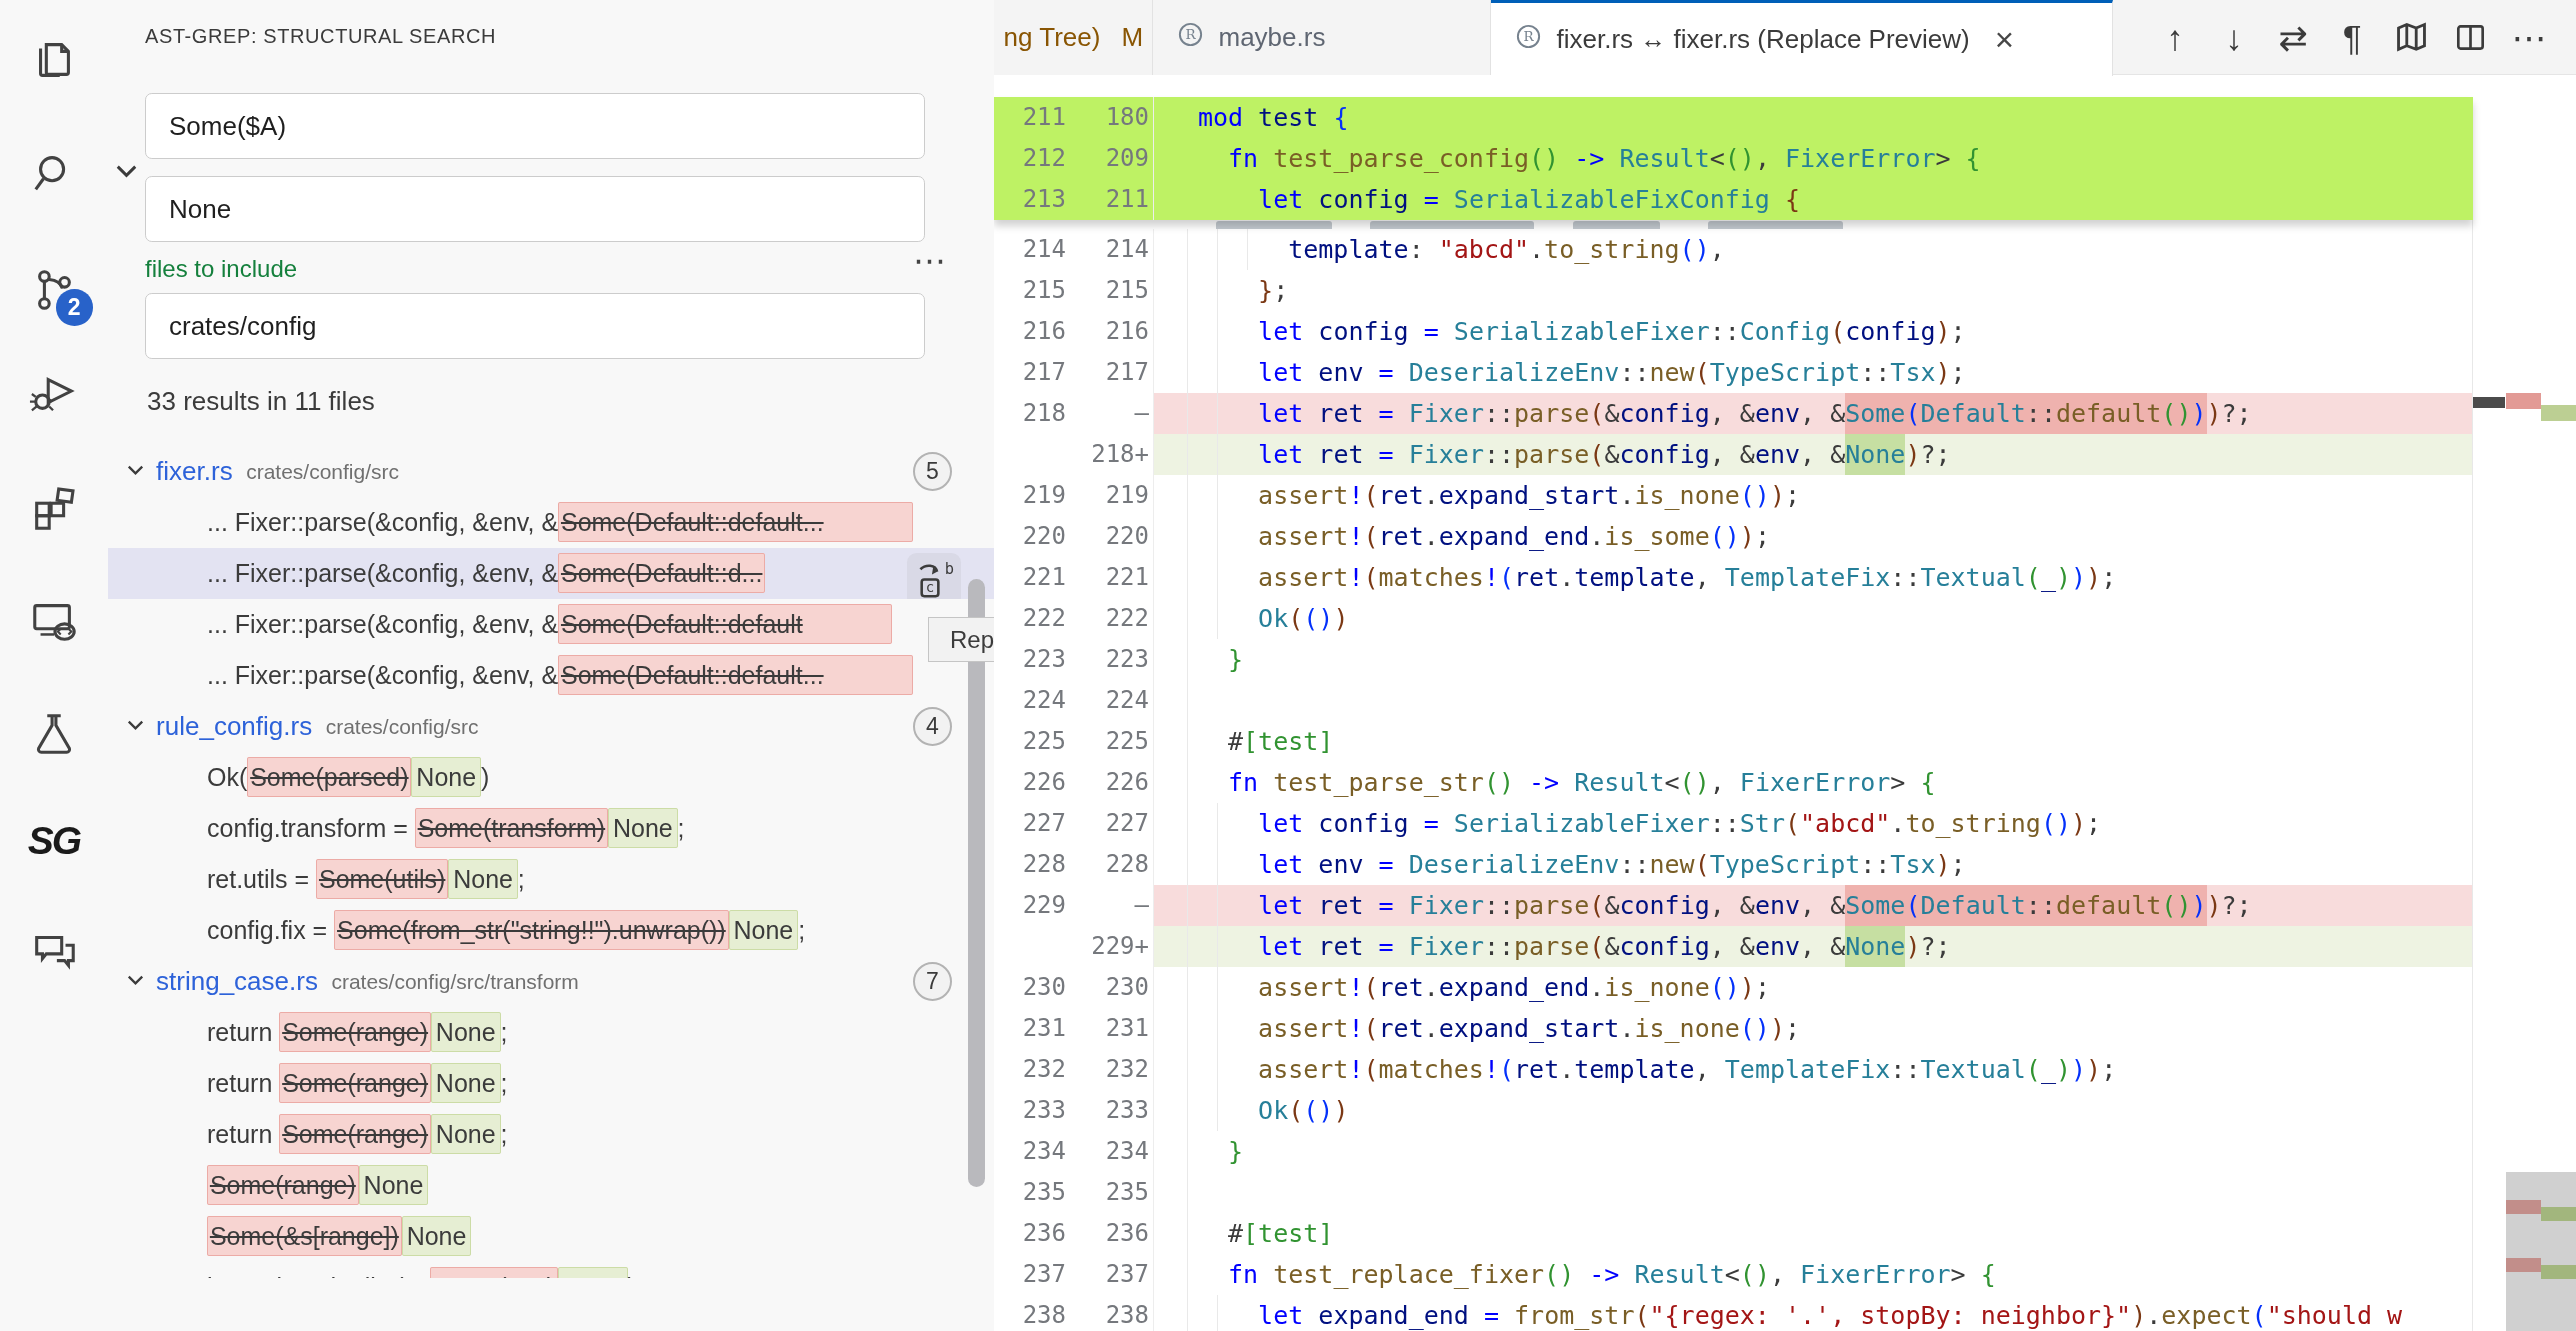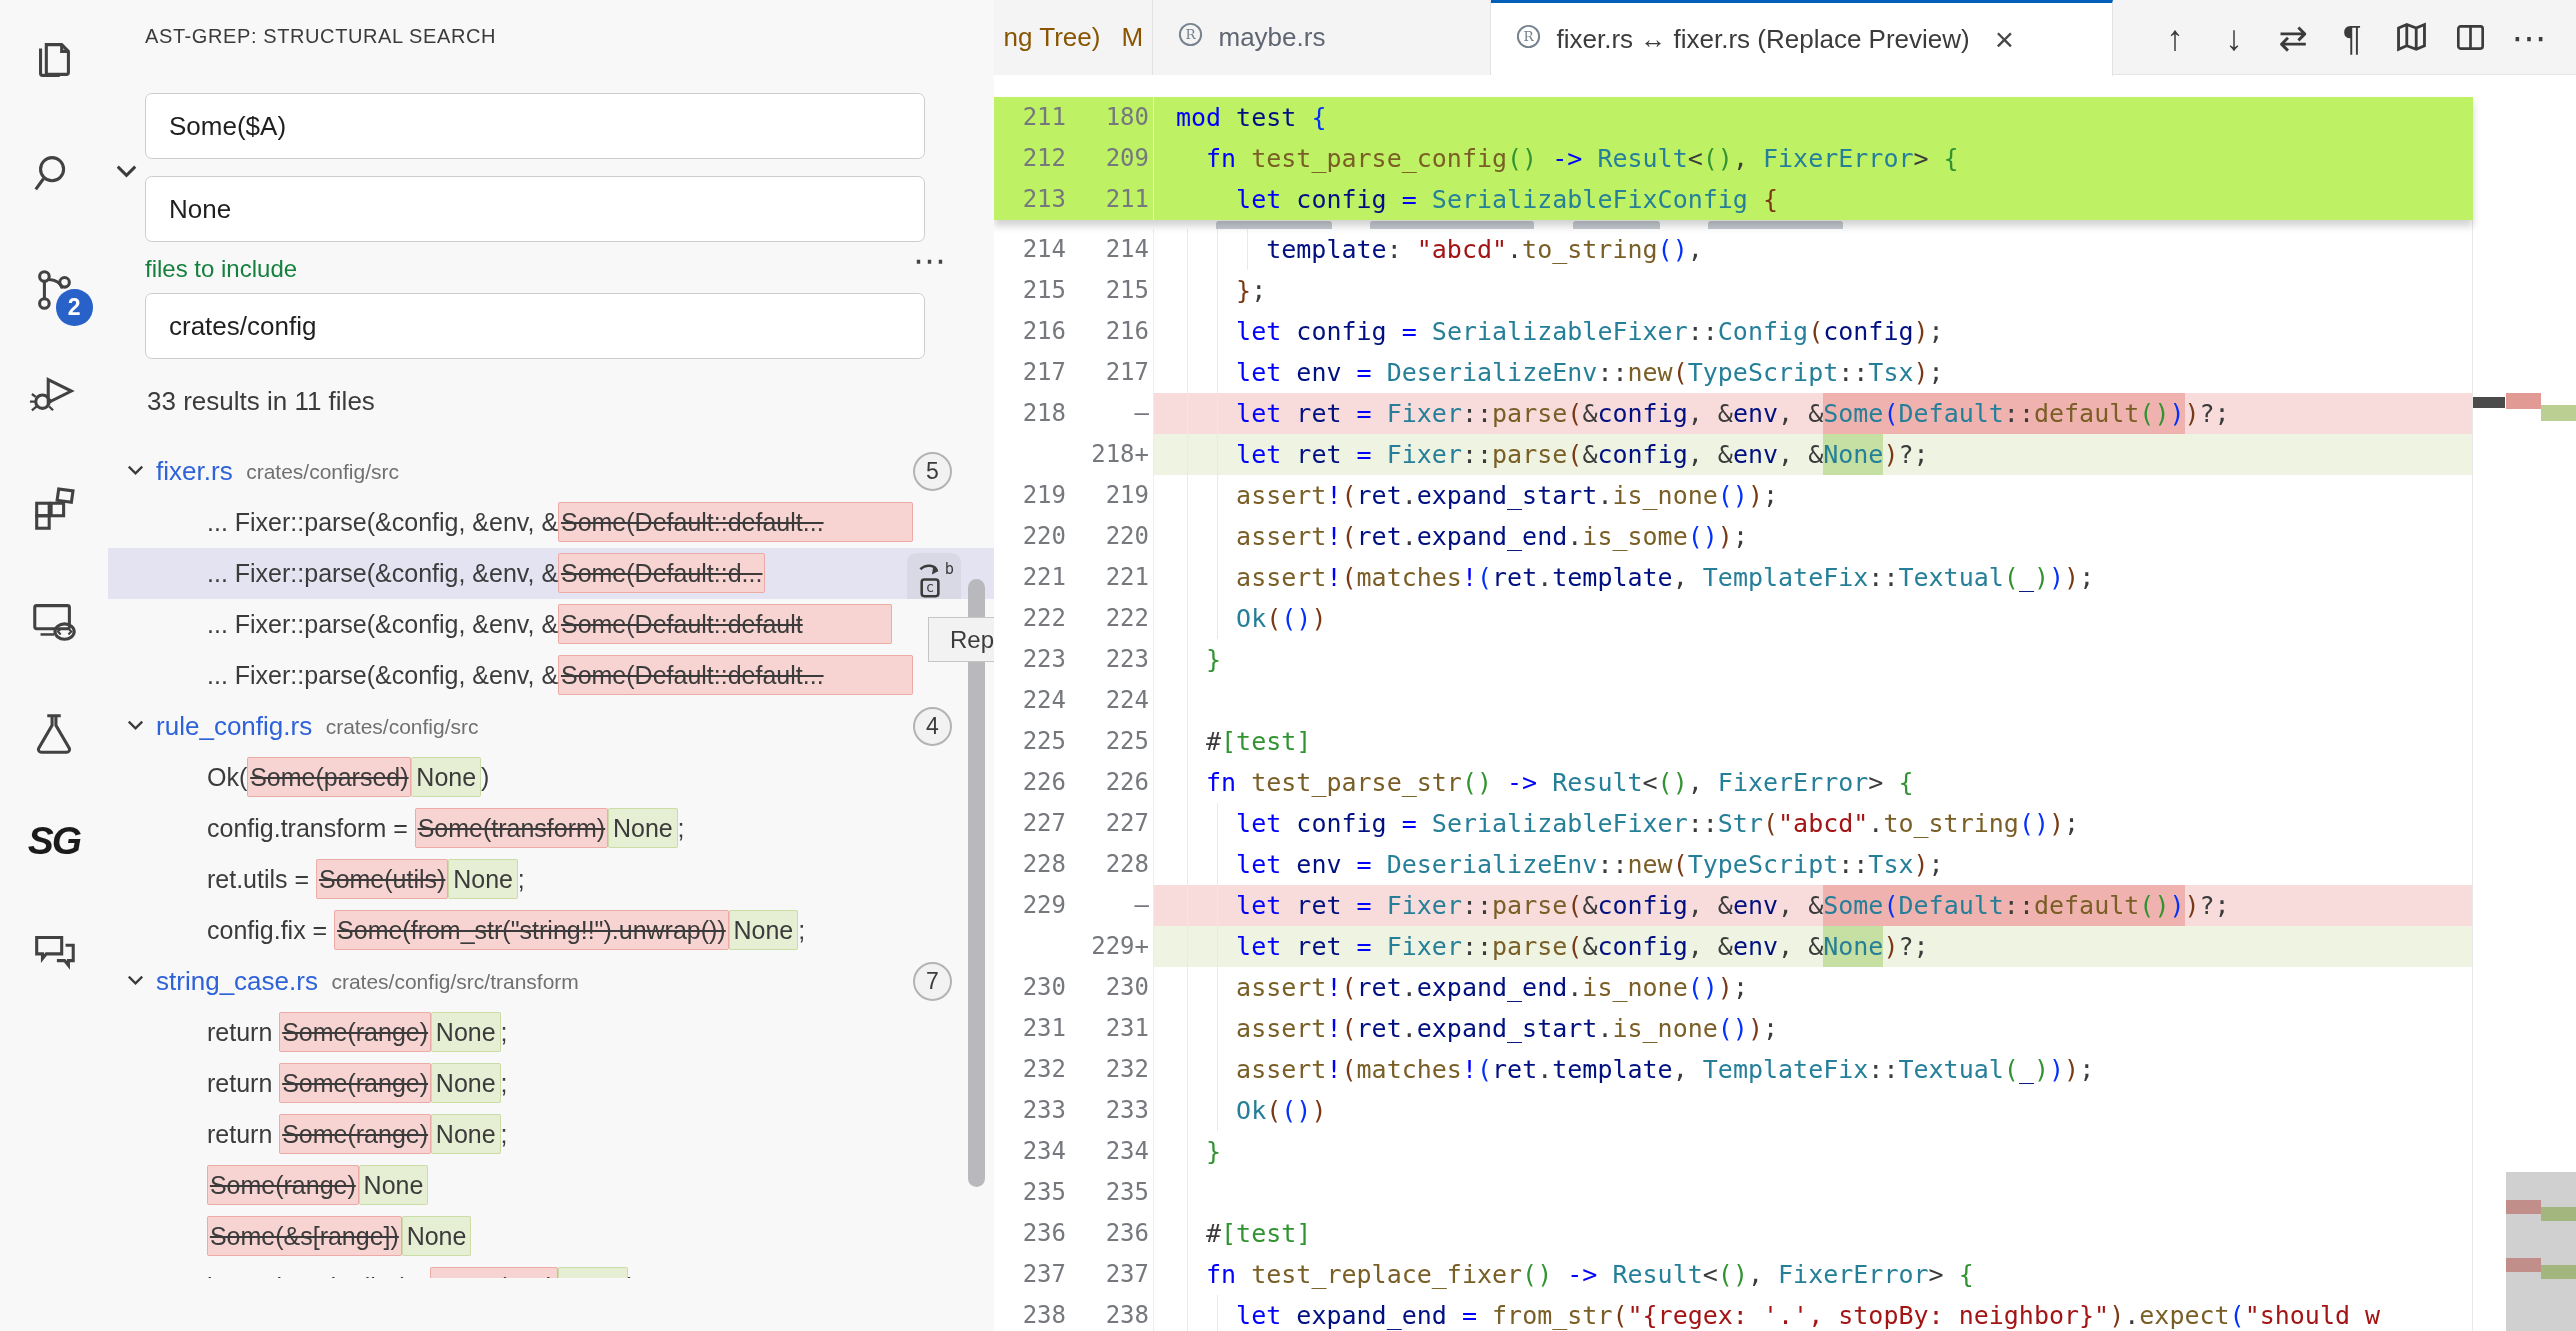--- a/index.html
+++ b/index.html
@@ -59,21 +59,21 @@
   .tb-btn{width:59px;height:58px;display:flex;align-items:center;justify-content:center;color:#3b3b3b;font-size:35px;cursor:pointer;}
   .tb-btn svg{stroke:#3b3b3b;fill:none;stroke-width:2.4;}
 
   
   .content{position:absolute;left:0;top:75px;right:0;bottom:0;overflow:hidden;}
   .rows{position:absolute;left:0;top:132px;right:103px;}
   .sticky{position:absolute;left:0;top:5.8px;right:103px;background:#bef264;z-index:20;box-shadow:0 5.8px 7.7px rgba(0,0,0,.18);margin-top:16px;}
   .row{display:flex;height:41px;line-height:41px;font-family:"DejaVu Sans Mono",monospace;font-size:25px;white-space:pre;}
   .n1{flex:none;width:72px;text-align:right;color:#75787d;font-size:24px;}
   .n2{flex:none;width:83px;text-align:right;color:#75787d;font-size:24px;}
-  .code{flex:1;position:relative;border-left:1px solid #ededed;margin-left:3.9px;padding-left:22px;overflow:hidden;
+  .code{flex:1;position:relative;border-left:1px solid #ededed;margin-left:3.9px;padding-left:44px;overflow:hidden;
         background-repeat:no-repeat;}
   .g1 .code{background-image:linear-gradient(#e9e9e9,#e9e9e9);background-size:1px 100%;background-position:33px 0;}
   .g2 .code{background-image:linear-gradient(#e9e9e9,#e9e9e9),linear-gradient(#e9e9e9,#e9e9e9);
             background-size:1px 100%,1px 100%;background-position:33px 0,63px 0;}
   .g3 .code{background-image:linear-gradient(#e9e9e9,#e9e9e9),linear-gradient(#e9e9e9,#e9e9e9),linear-gradient(#e9e9e9,#e9e9e9);
             background-size:1px 100%,1px 100%,1px 100%;background-position:33px 0,63px 0,93px 0;}
   .row.removed .code{background-color:#f8dcdc;}
   .row.added .code{background-color:#eef3e2;}
   .sliver{position:relative;height:22px;overflow:hidden;}
   .sliver span{position:absolute;top:13.5px;height:11.6px;background:#c3c9cf;border-radius:2.9px;}

